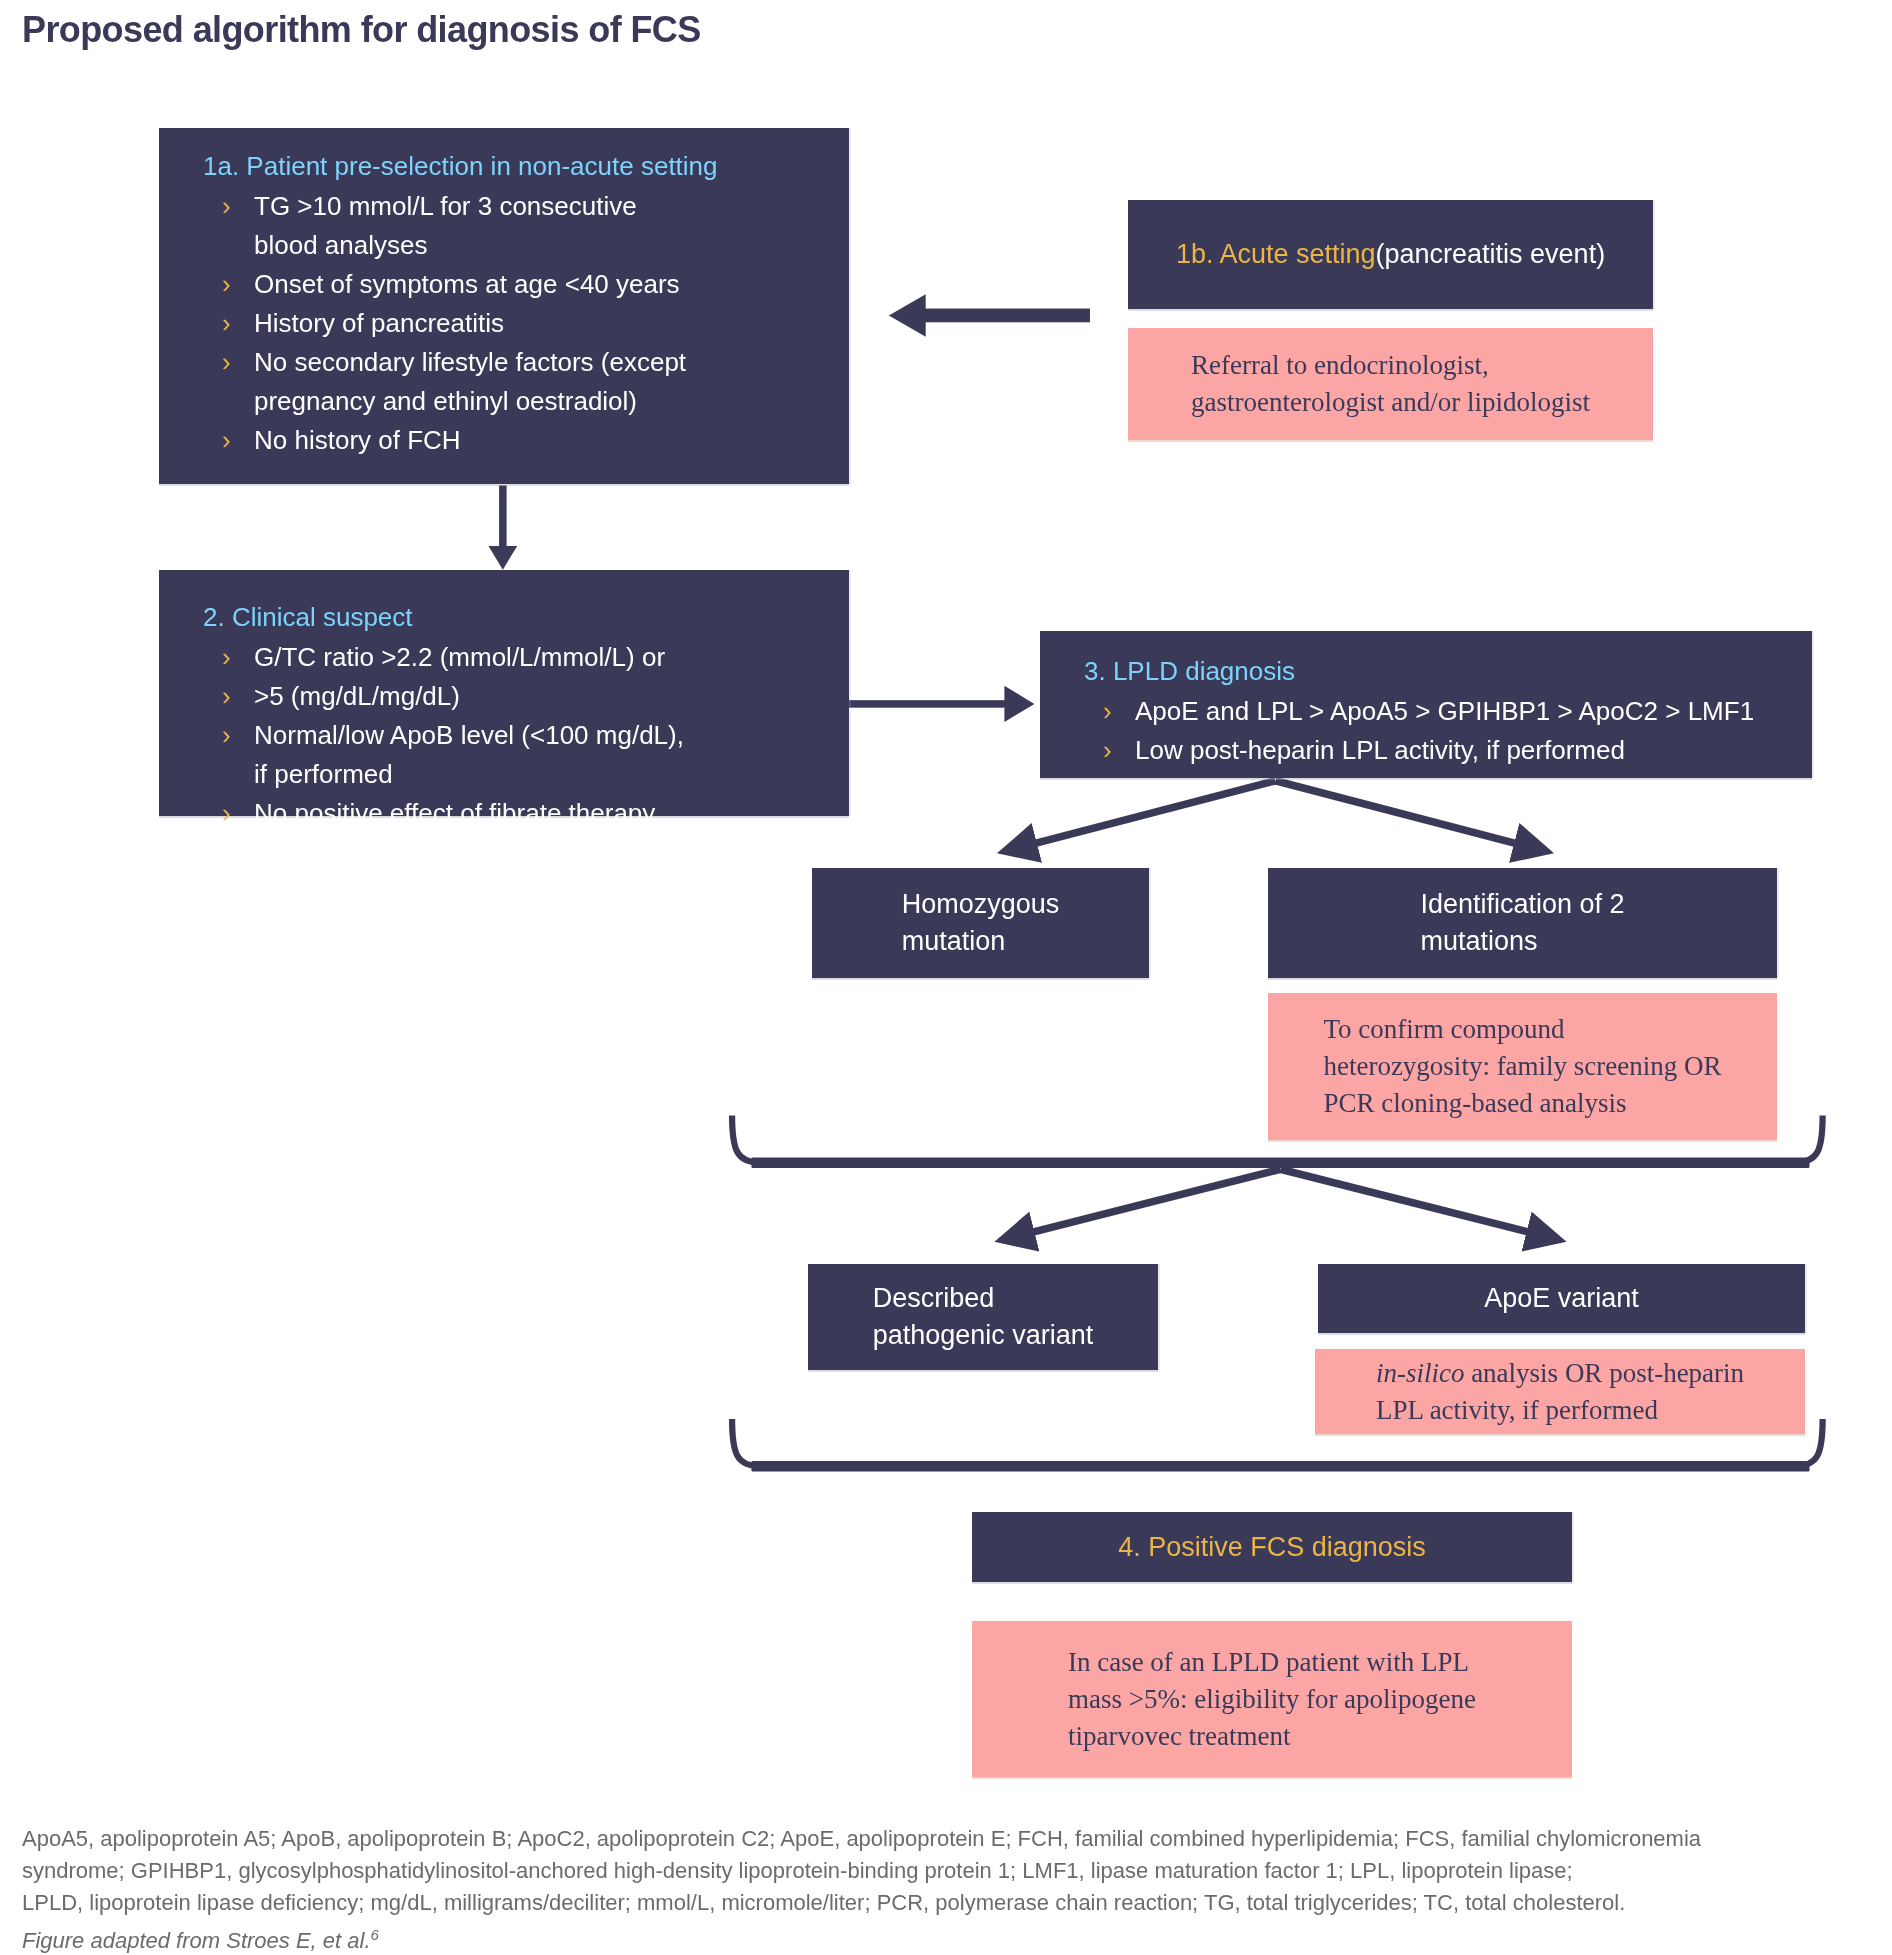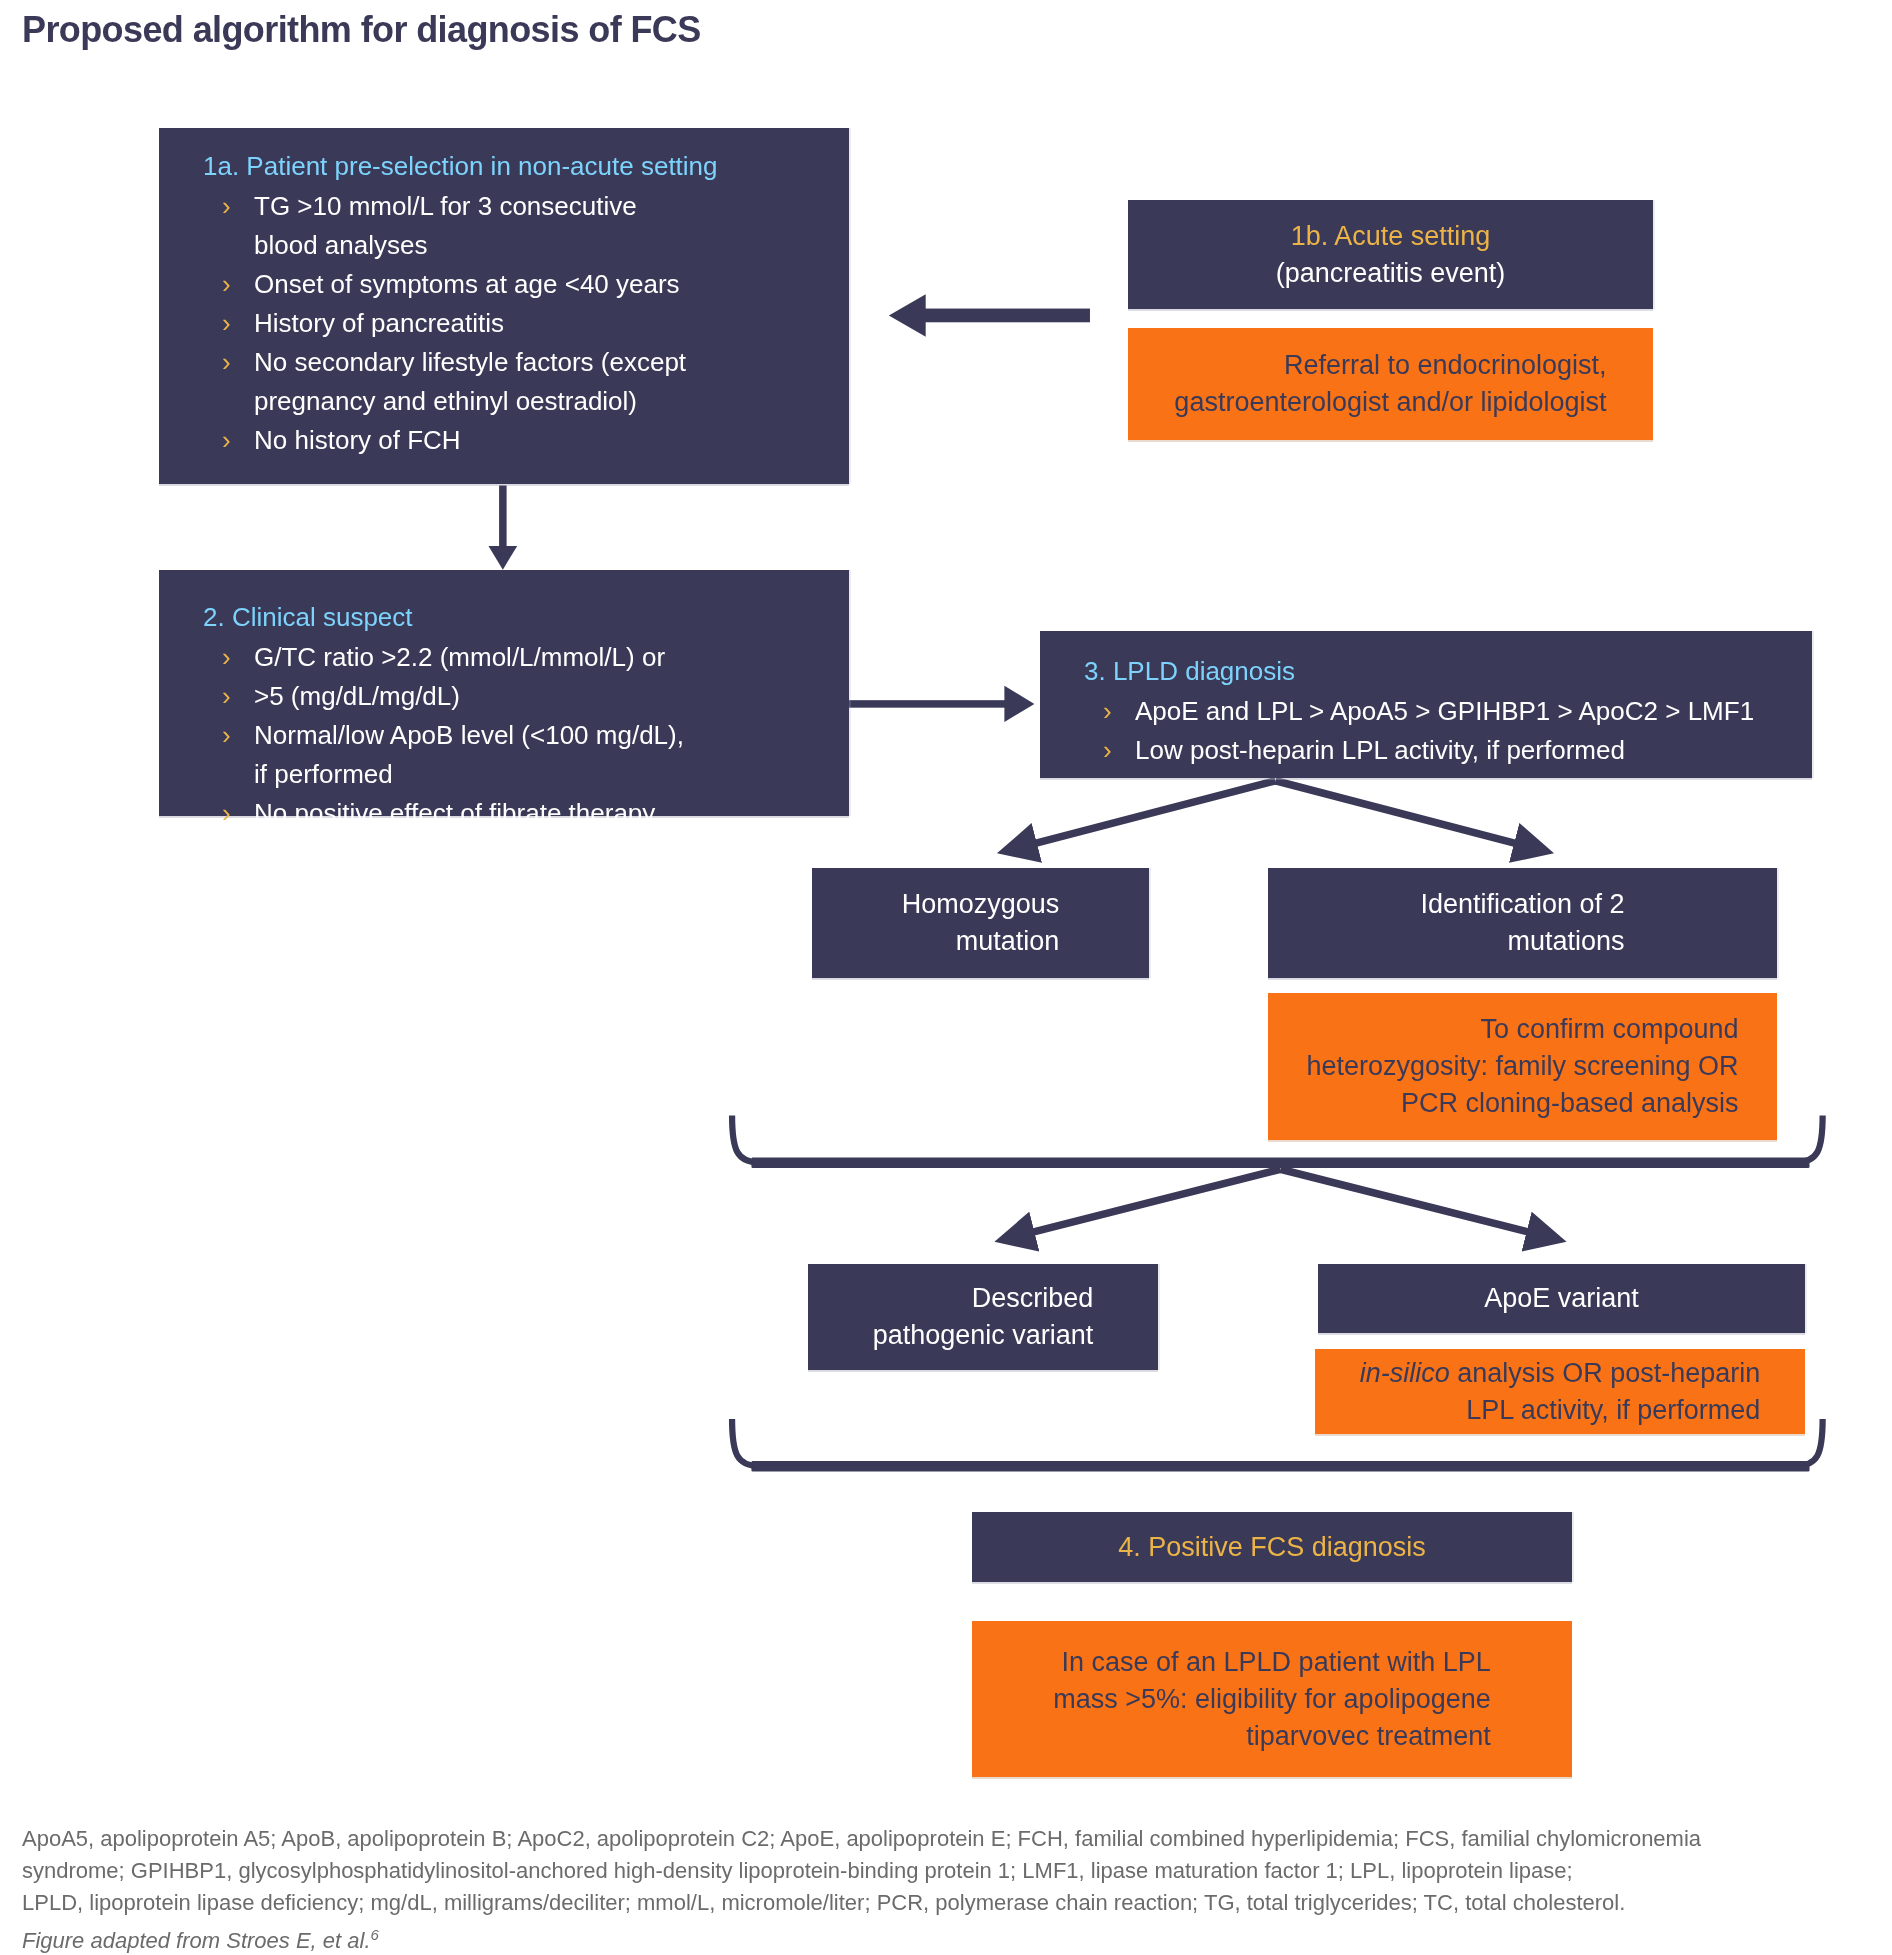--- a/index.html
+++ b/index.html
@@ -10,32 +10,33 @@
   .abs { position:absolute; }
   #page-title {
     left:22px; top:8.7px; font-size:36px; font-weight:700; color:#3A3A58;
     letter-spacing:-0.6px;
   }
   .navy-box {
     background:#3A3A58; color:#ffffff;
     box-shadow:0 1.9px 0 rgba(170,170,190,0.45), 1.9px 0 0 rgba(170,170,190,0.25);
   }
   .orange-box {
-    background:#f97316; color:#3A3A58;
+    background:#fca5a5; color:#3A3A58;
     box-shadow:0 1.9px 0 rgba(200,160,130,0.4);
+    font-family:Liberation Serif, serif;
   }
   .bullet-box { padding:19px 25px 0 44px; font-size:26px; line-height:39px; }
   .bullet-box .box-title { color:#7dd3fc; margin-bottom:1.2px; }
   .bullet-box ul { list-style:none; margin:0; padding:0 0 0 19px; }
   .bullet-box li { display:flex; }
   .chev { color:#ECB446; flex:0 0 32px; }
   .btext { white-space:pre-line; color:#ffffff; }
   .center-box {
-    display:flex; flex-direction:column; align-items:center; justify-content:center;
-    text-align:right; font-size:27px; line-height:37px; white-space:pre-line;
+    display:flex; flex-direction:row; align-items:center; justify-content:center;
+    text-align:left; font-size:27px; line-height:37px; white-space:pre-line;
   }
   .center-box .yellow { color:#ECB446; }
   .em { font-style:italic; }
   #footer { left:22px; top:1823px; width:1868px; color:#6B6B6B; font-size:22px; line-height:32px; }
   .footline { white-space:nowrap; }
   .fig-credit { font-style:italic; }
   sup { font-size:15px; }
   svg .navy-fill { fill:#3A3A58; }
   svg .navy-stroke { stroke:#3A3A58; fill:none; }
 </style>

